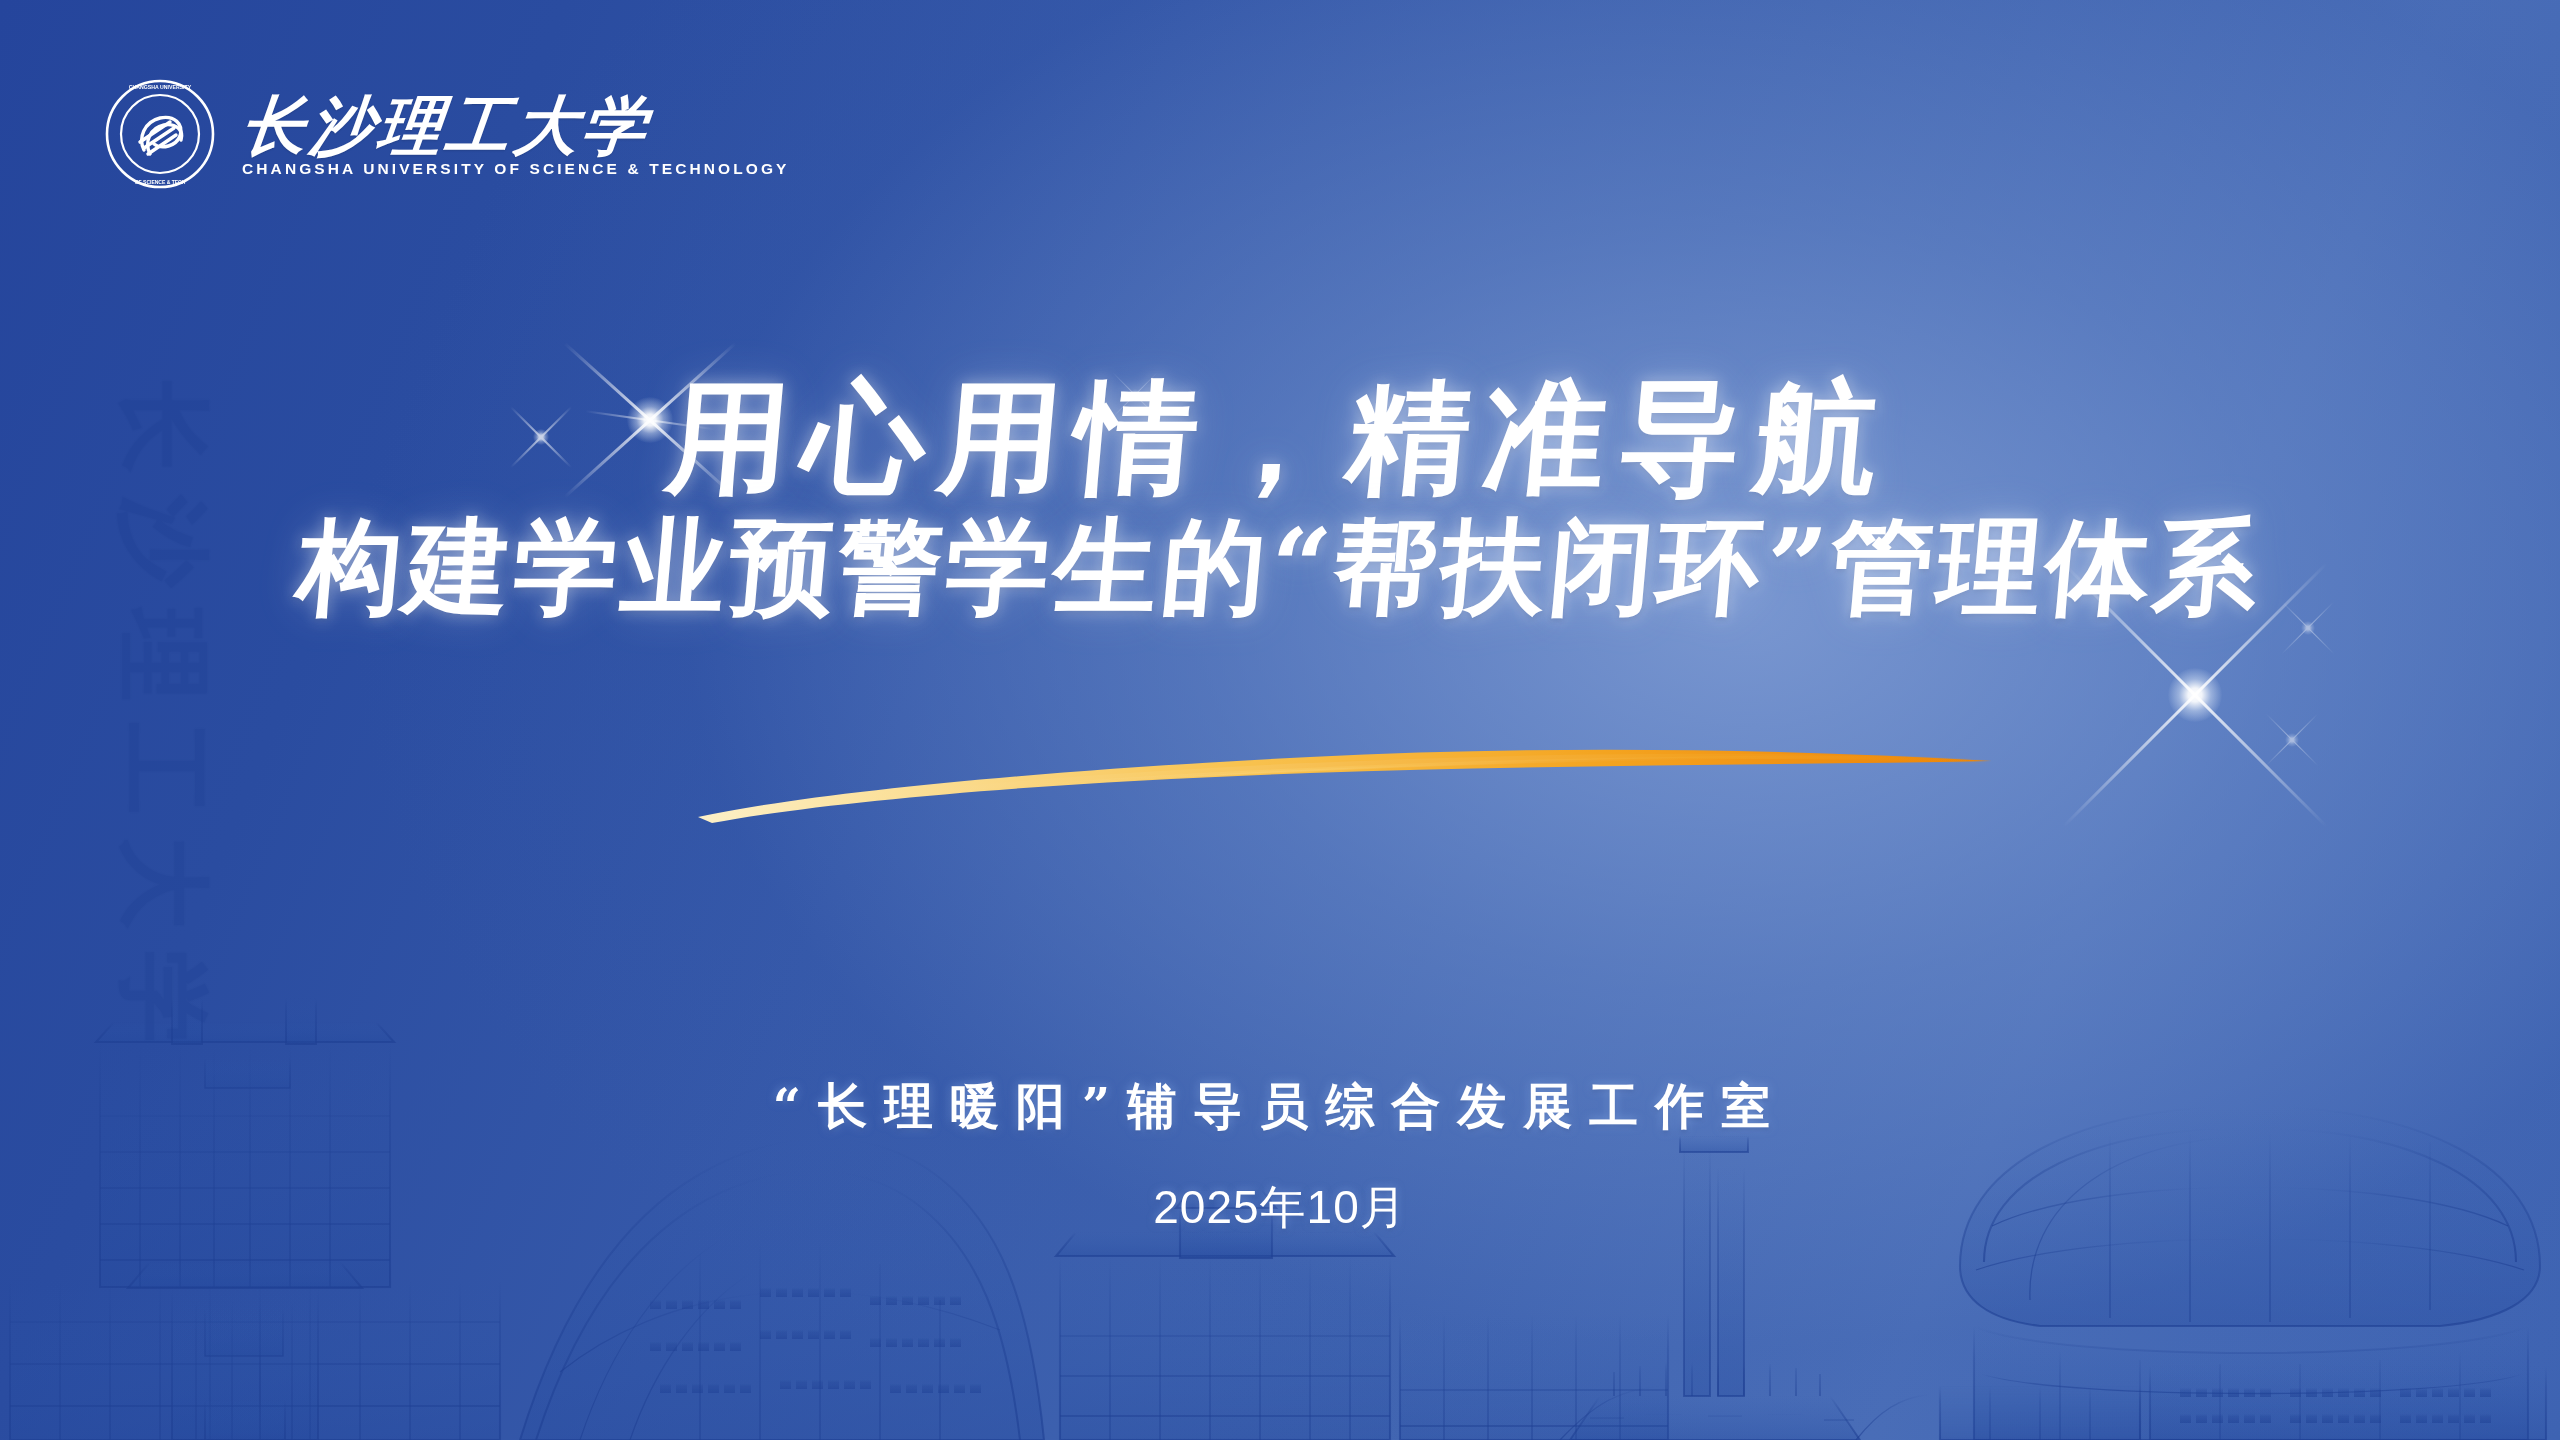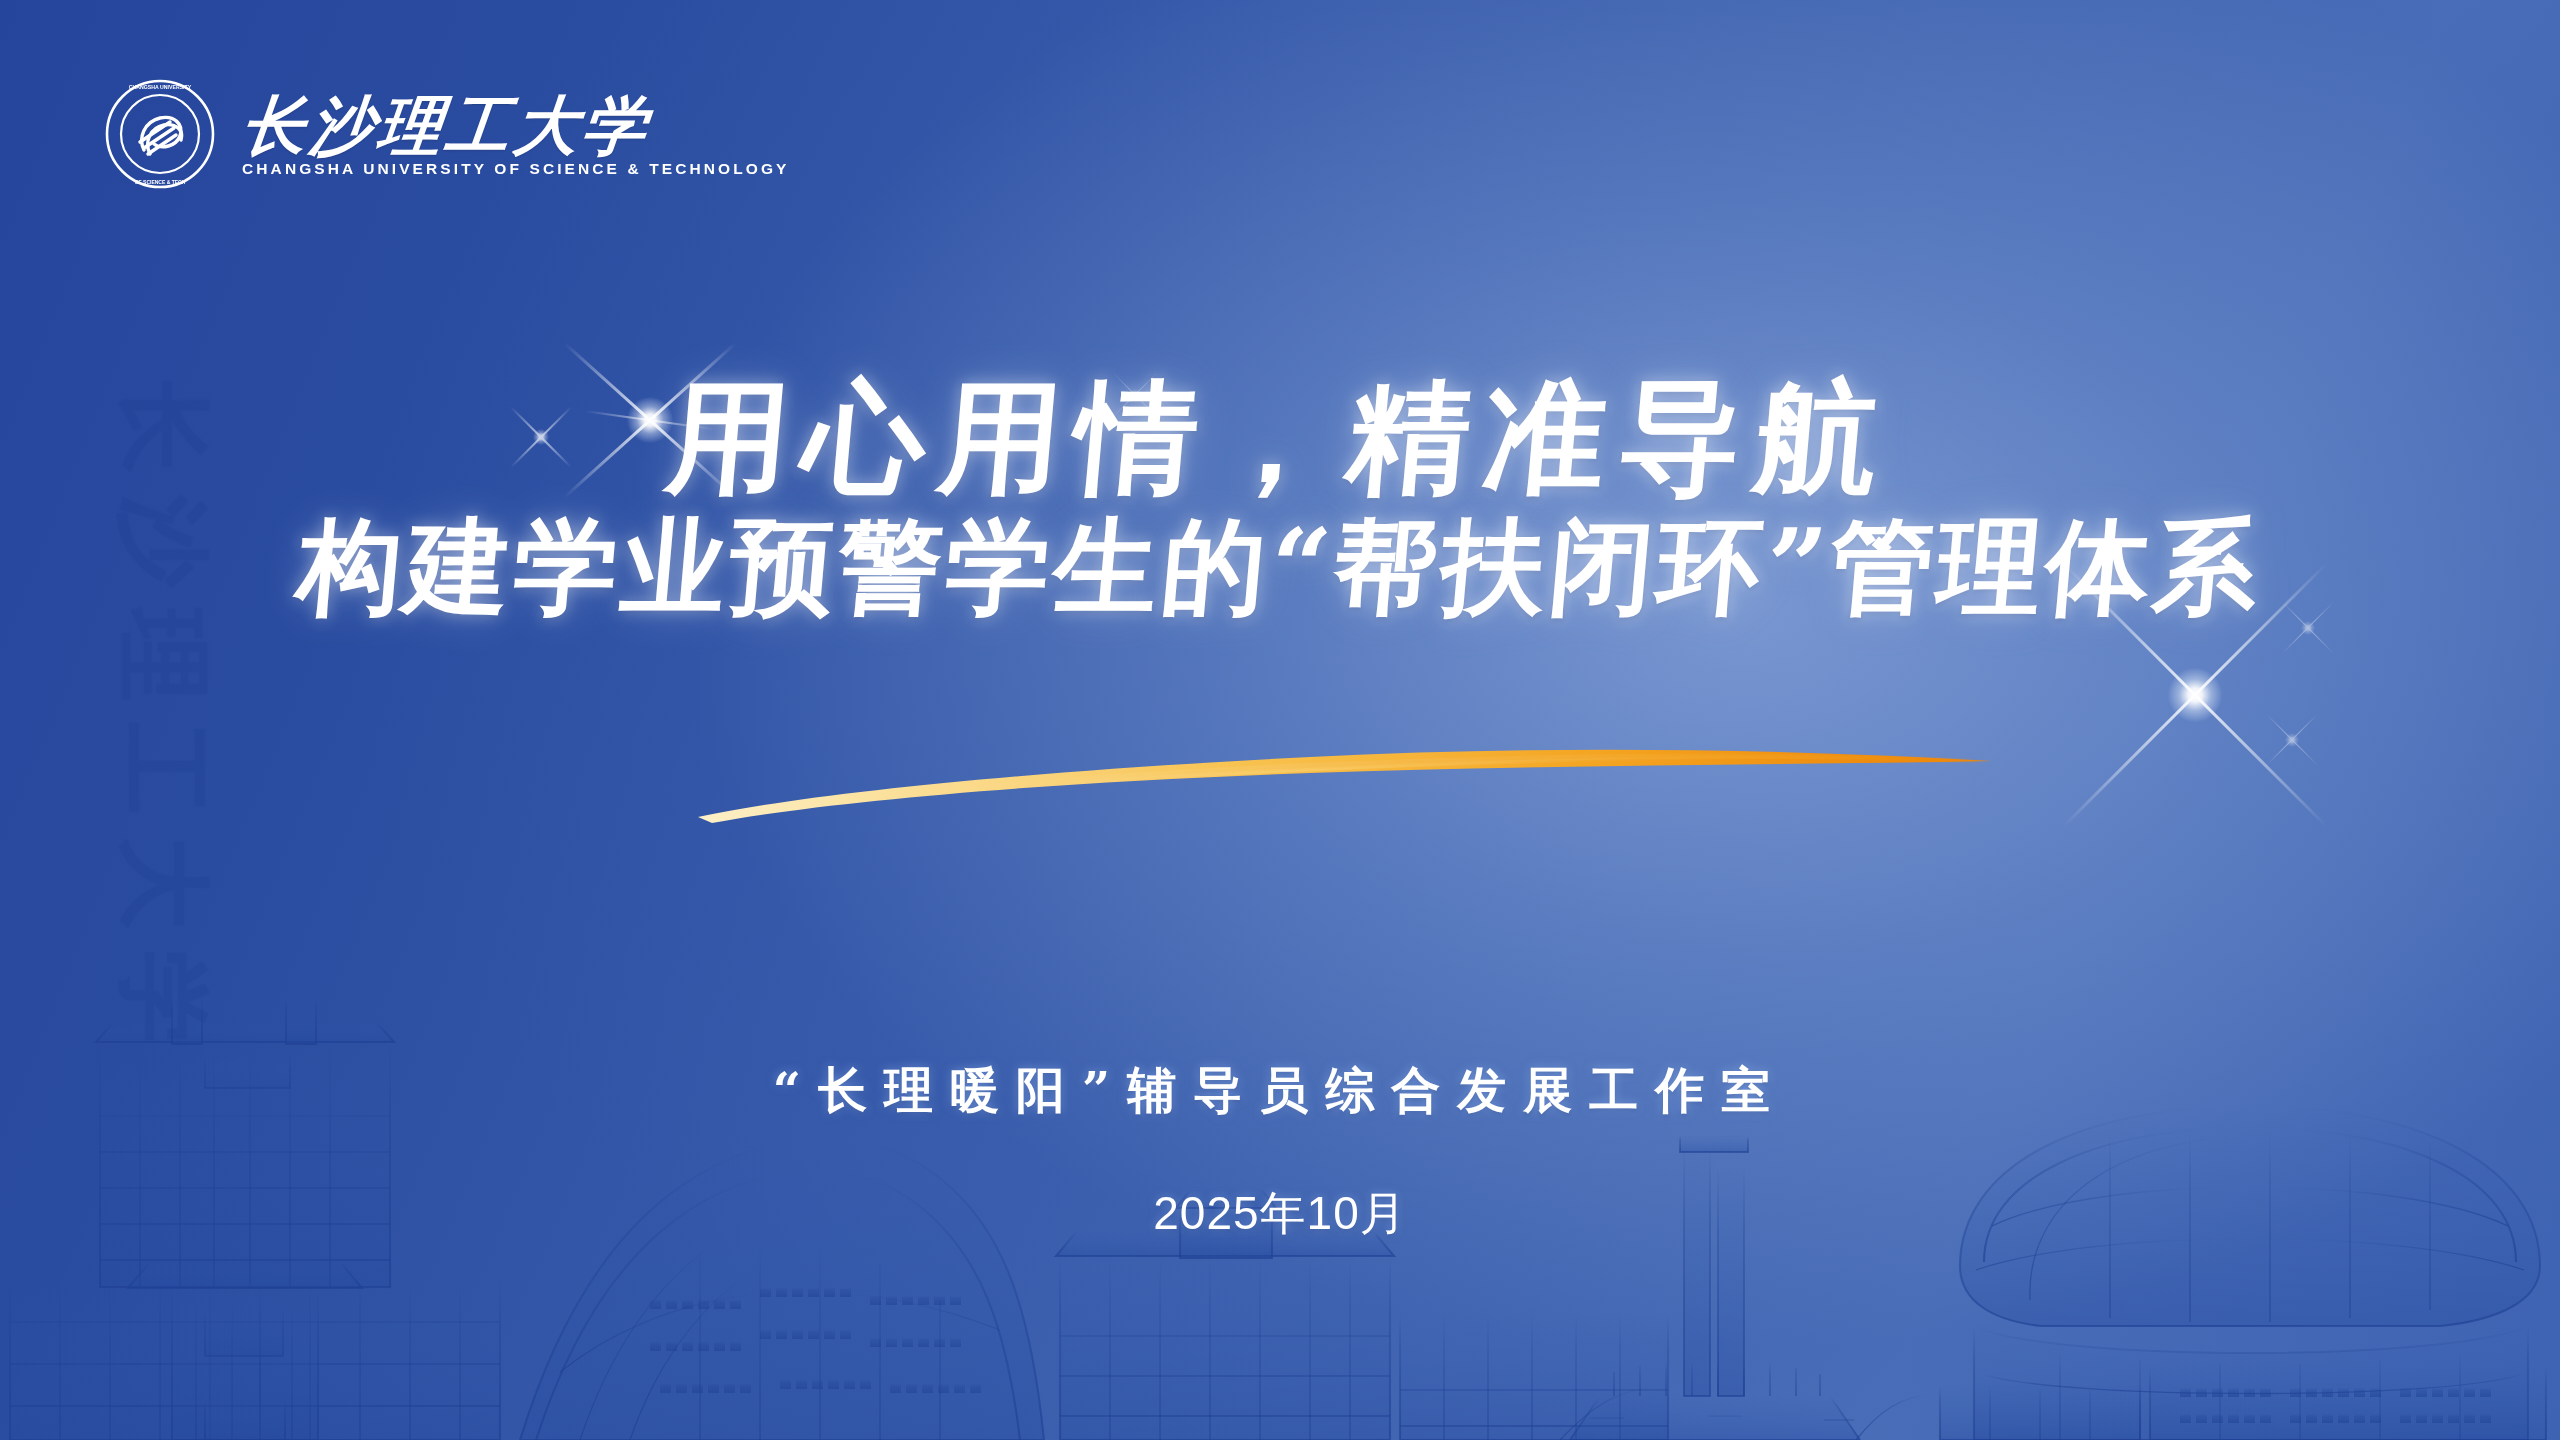--- a/index.html
+++ b/index.html
@@ -73,23 +73,23 @@
   .brush svg { display:block; }
 
   
   .foot { position:absolute; left:0; top:1030px; width:2560px; text-align:center; }
   .foot-line {
     font-family:"DejaVu Serif", serif;
     color:#ffffff; font-weight:700; white-space:nowrap;
     text-shadow:0 0 10px rgba(150,185,245,0.55), 0 2px 4px rgba(15,35,95,0.30);
   }
   .foot-1 { font-size:49px; letter-spacing:17px; line-height:1.0; }
-  .foot-2 { font-size:49px; letter-spacing:17px; line-height:1.0; margin-top:36px; }
+  .foot-2 { font-size:49px; letter-spacing:17px; line-height:1.0; margin-top:52px; }
   .foot-date {
-    margin-top:68px;
+    margin-top:46px;
     font-family:"Liberation Sans", sans-serif;
     font-size:46px; font-weight:400; color:#ffffff; letter-spacing:1px;
     text-shadow:0 0 9px rgba(150,185,245,0.5), 0 2px 4px rgba(15,35,95,0.28);
   }
 </style>
 </head>
 <body>
 
 <div id="slide">
 

